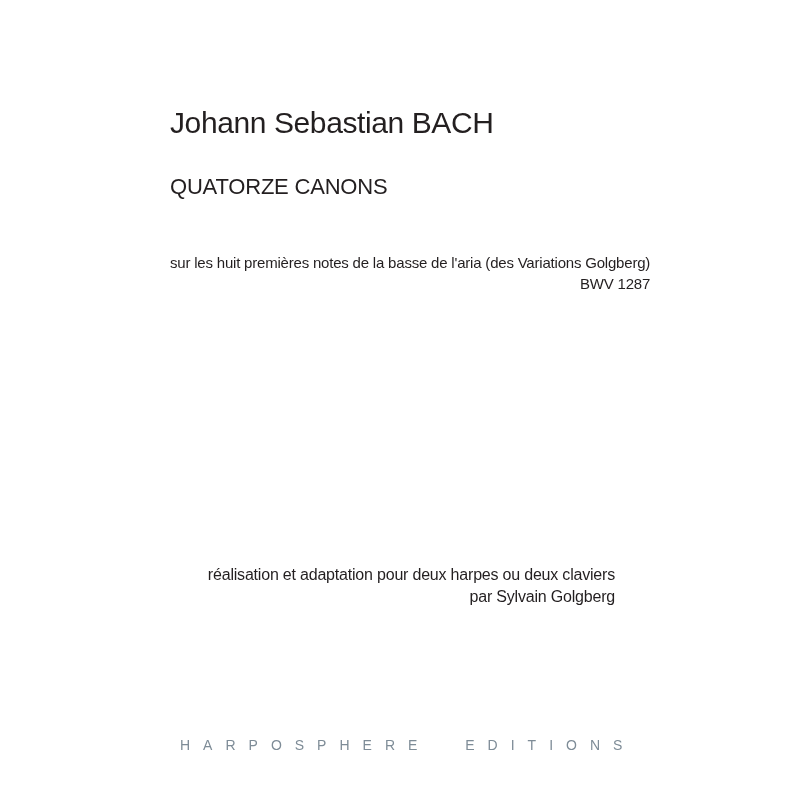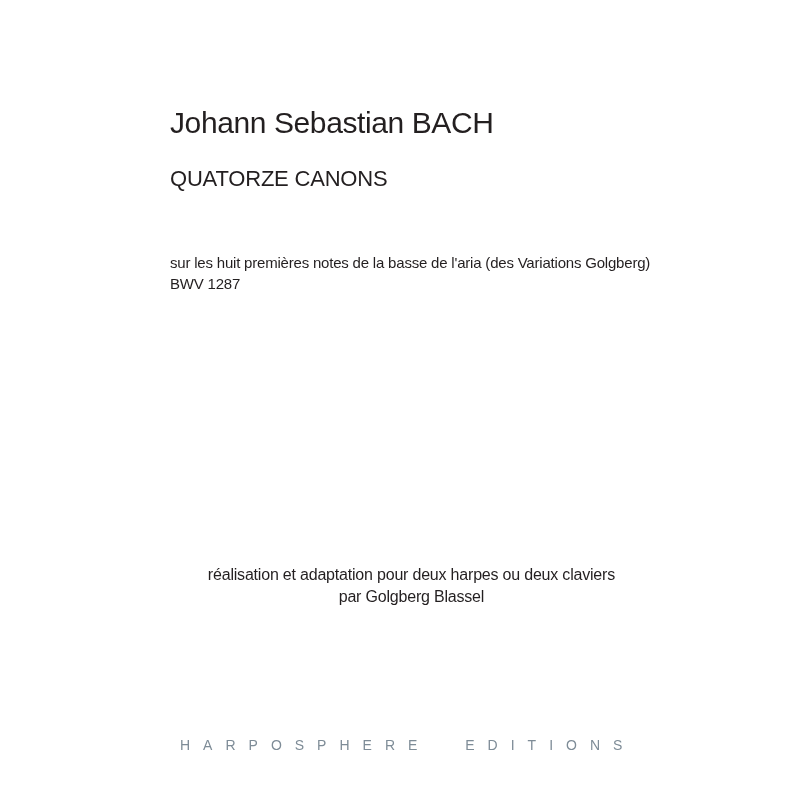--- a/index.html
+++ b/index.html
@@ -22,47 +22,48 @@
     top: 106px;
     margin: 0;
     font-size: 30px;
     font-weight: 400;
     letter-spacing: -0.4px;
     white-space: nowrap;
   }
   .work-title {
     position: absolute;
     left: 170px;
-    top: 166px;
+    top: 174px;
     margin: 0;
     font-size: 22px;
     font-weight: 400;
     letter-spacing: -0.2px;
     white-space: nowrap;
   }
   .subtitle {
     position: absolute;
     left: 170px;
     top: 252px;
     margin: 0;
     font-size: 15px;
     font-weight: 400;
     line-height: 21px;
     letter-spacing: -0.2px;
     white-space: nowrap;
+    text-align: right;
   }
   .credits {
     position: absolute;
     right: 171px;
     top: 564px;
     margin: 0;
     font-size: 16px;
     font-weight: 400;
     line-height: 22px;
-    text-align: center;
+    text-align: right;
     letter-spacing: -0.2px;
     white-space: nowrap;
   }
   .publisher {
     position: absolute;
     left: 172px;
     top: 729px;
     margin: 8px;
     font-size: 14px;
     font-weight: 400;
@@ -81,18 +82,18 @@
 
   <h2 class="work-title">QUATORZE CANONS</h2>
 
   <p class="subtitle">
     <span>sur les huit premières notes de la basse de l'aria (des Variations Golgberg)</span><br>
     <span>BWV 1287</span>
   </p>
 
   <p class="credits">
     <span>réalisation et adaptation pour deux harpes ou deux claviers</span><br>
-    <span>par Golgberg Blassel</span>
+    <span>par Sylvain Golgberg</span>
   </p>
 
   <div class="publisher">HARPOSPHERE EDITIONS</div>
 
 </div>
 
 </body></html>

